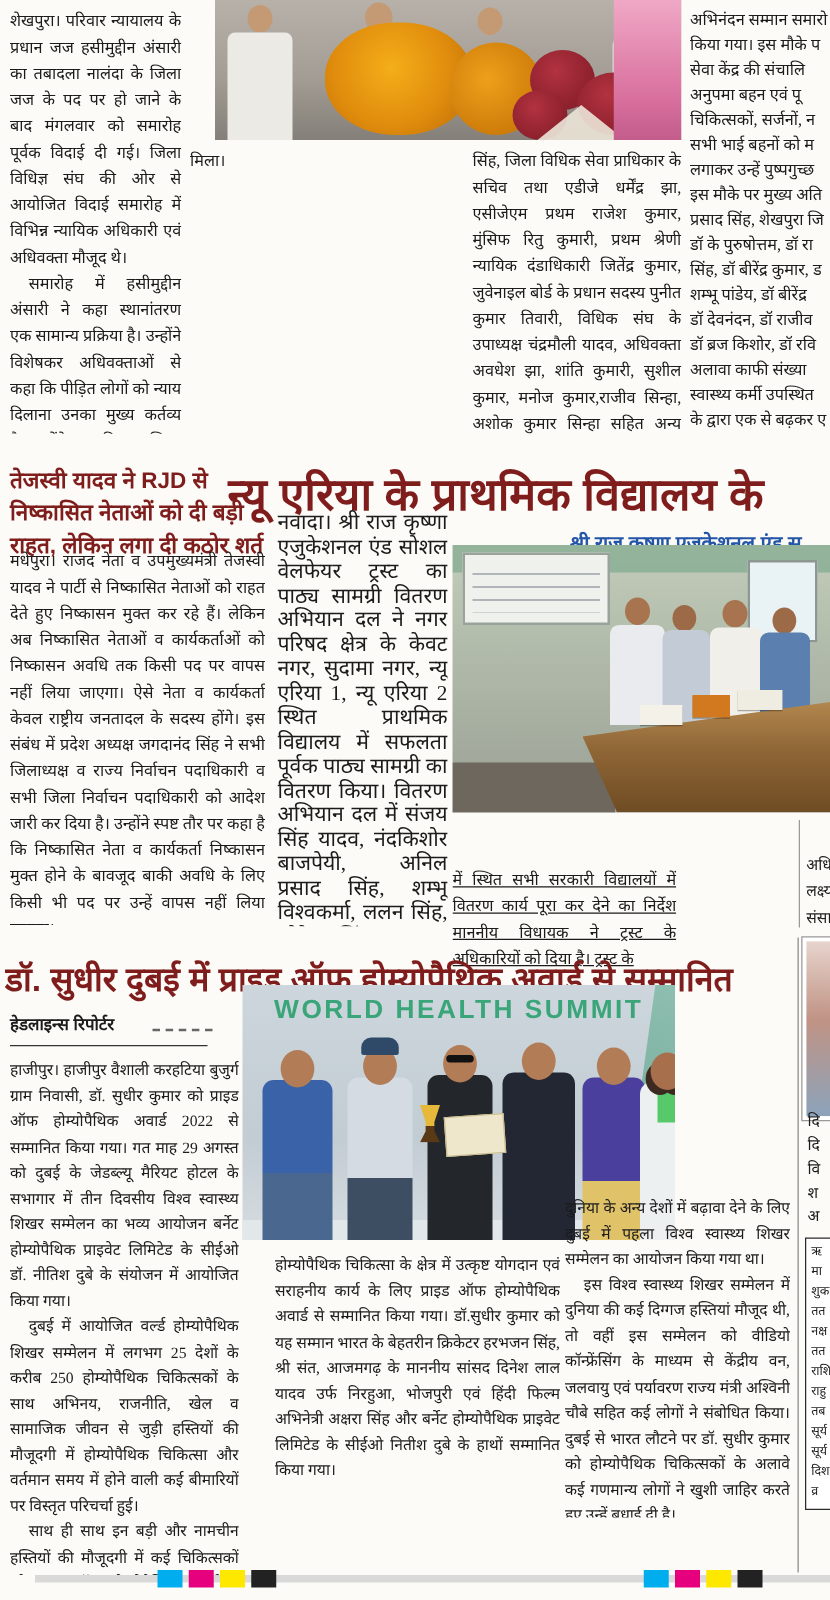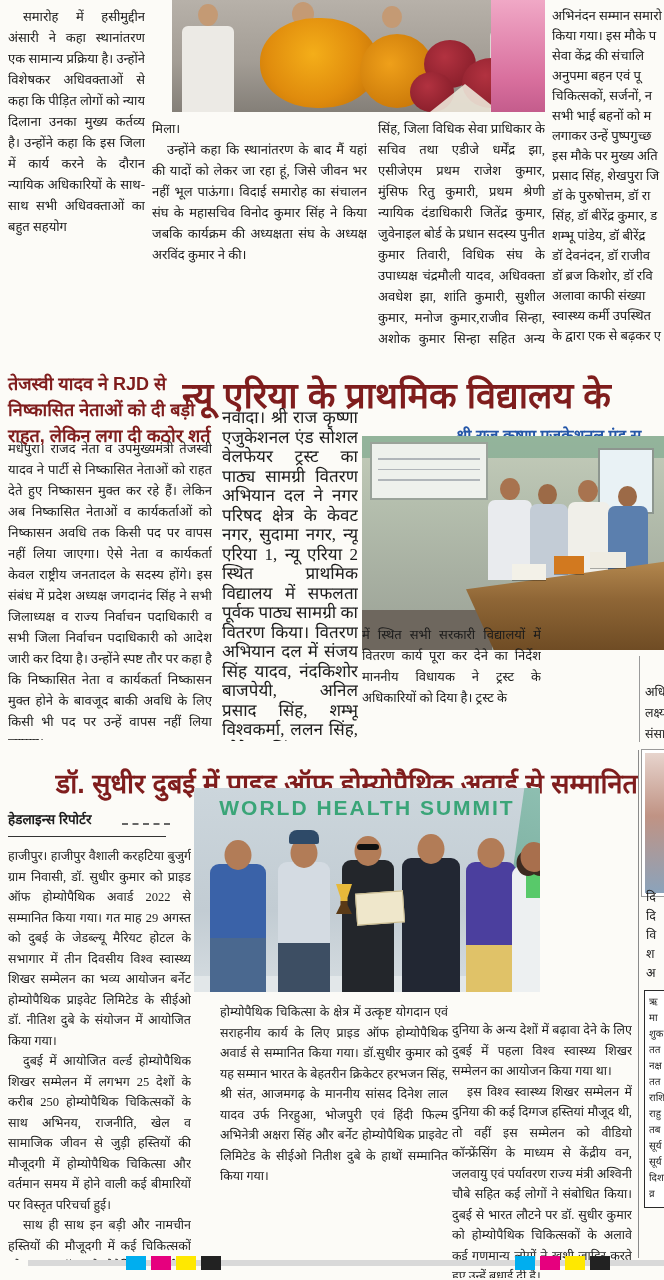--- a/index.html
+++ b/index.html
@@ -11,39 +11,39 @@
   .body-txt{font-size:13px;line-height:21px;}
   .body-sm{font-size:12.5px;line-height:20.5px;}
   .cut{overflow:hidden;}
   .nowrap{white-space:nowrap;}
 
   
   .hl{font-family:"Liberation Sans","DejaVu Sans",sans-serif;font-weight:bold;color:#7f1d1d;}
   .hl-tejashwi{left:8px;top:356px;width:204px;font-size:18px;line-height:26px;}
   .hl-nyu{left:182px;top:346px;width:482px;height:54px;font-size:36px;line-height:52px;}
   .hl-sub{left:456px;top:409px;width:208px;height:24px;font-size:16px;line-height:22px;color:#2456a8;}
-  .hl-sudhir{left:4px;top:745px;width:634px;height:44px;font-size:27px;line-height:42px;text-align:right;}
+  .hl-sudhir{left:4px;top:745px;width:634px;height:44px;font-size:27px;line-height:42px;}
   .byline{left:8px;top:810px;width:170px;font-size:13.5px;font-weight:bold;
           font-family:"Liberation Sans","DejaVu Sans",sans-serif;}
   .byline-dashes{left:122px;top:823px;width:48px;border-top:2px dashed #666;}
   .byline-rule{left:8px;top:836px;width:158px;border-top:1.5px solid #333;}
 
   
   .t-col1{left:8px;top:6px;width:137px;height:341px;}
   .t-col2{left:152px;top:118px;width:215px;height:228px;font-family:Liberation Serif, serif;}
   .t-col3{left:378px;top:118px;width:167px;height:229px;}
   .t-col4{left:552px;top:6px;width:112px;height:341px;font-size:13px;line-height:20px;}
   .t-col4 div{white-space:nowrap;overflow:hidden;}
   .tej-body{left:8px;top:438px;width:204px;height:302px;}
   .naw-col{left:222px;top:408px;width:136px;height:333px;font-size:17px;line-height:19.5px;}
-  .below-photo{left:362px;top:624px;width:179px;height:84px;}
+  .below-photo{left:362px;top:693px;width:179px;height:84px;text-decoration:underline;}
   .mid-frags{left:645px;top:682px;width:19px;font-size:12.5px;line-height:21px;}
   .b-col1{left:8px;top:846px;width:183px;height:414px;}
   .b-col2{left:220px;top:1002px;width:228px;height:258px;}
-  .b-col3{left:452px;top:1020px;width:180px;height:258px;}
+  .b-col3{left:452px;top:956px;width:180px;height:258px;}
   .strip-frags{left:646px;top:888px;width:18px;font-size:12.5px;line-height:19px;}
 
   
   .v-rule{left:638px;top:750px;width:0;height:508px;border-left:1px solid #8a8a8a;}
   .mid-v-rule{left:639px;top:656px;width:0;height:86px;border-left:1px solid #9a9a9a;}
 
   
   .panchang{left:644px;top:990px;width:26px;height:218px;border:1.5px solid #2a2a2a;background:#fff;
             font-size:10px;line-height:16px;padding:3px 0 0 4px;box-sizing:border-box;overflow:hidden;}
 
@@ -131,25 +131,25 @@
       <div class="p1-g1"></div>
       <div class="p1-g2"></div>
       <div class="p1-bq1"></div>
       <div class="p1-bq2"></div>
       <div class="p1-bq3"></div>
       <div class="p1-wrap"></div>
       <div class="p1-pink"></div>
     </div>
 
     <div class="abs col body-txt t-col1 cut">
+      <p>शेखपुरा। परिवार न्यायालय के प्रधान जज हसीमुद्दीन अंसारी का तबादला नालंदा के जिला जज के पद पर हो जाने के बाद मंगलवार को समारोह पूर्वक विदाई दी गई। जिला विधिज्ञ संघ की ओर से आयोजित विदाई समारोह में विभिन्न न्यायिक अधिकारी एवं अधिवक्ता मौजूद थे।</p>
       <p class="ind">समारोह में हसीमुद्दीन अंसारी ने कहा स्थानांतरण एक सामान्य प्रक्रिया है। उन्होंने विशेषकर अधिवक्ताओं से कहा कि पीड़ित लोगों को न्याय दिलाना उनका मुख्य कर्तव्य है। उन्होंने कहा कि इस जिला में कार्य करने के दौरान न्यायिक अधिकारियों के साथ-साथ सभी अधिवक्ताओं का बहुत सहयोग</p>
     </div>
     <div class="abs col body-txt t-col2 cut">
       <p>मिला।</p>
-      <p class="ind">उन्होंने कहा कि स्थानांतरण के बाद मैं यहां की यादों को लेकर जा रहा हूं, जिसे जीवन भर नहीं भूल पाऊंगा। विदाई समारोह का संचालन संघ के महासचिव विनोद कुमार सिंह ने किया जबकि कार्यक्रम की अध्यक्षता संघ के अध्यक्ष अरविंद कुमार ने की।</p>
     </div>
     <div class="abs col body-txt t-col3 cut">
       <p>सिंह, जिला विधिक सेवा प्राधिकार के सचिव तथा एडीजे धर्मेंद्र झा, एसीजेएम प्रथम राजेश कुमार, मुंसिफ रितु कुमारी, प्रथम श्रेणी न्यायिक दंडाधिकारी जितेंद्र कुमार, जुवेनाइल बोर्ड के प्रधान सदस्य पुनीत कुमार तिवारी, विधिक संघ के उपाध्यक्ष चंद्रमौली यादव, अधिवक्ता अवधेश झा, शांति कुमारी, सुशील कुमार, मनोज कुमार,राजीव सिन्हा, अशोक कुमार सिन्हा सहित अन्य मौजूद थे।</p>
     </div>
     <div class="abs t-col4 cut">
         <div>अभिनंदन सम्मान समारो</div>
         <div>किया गया। इस मौके प</div>
         <div>सेवा केंद्र की संचालि</div>
         <div>अनुपमा बहन एवं पू</div>
         <div>चिकित्सकों, सर्जनों, न</div>

